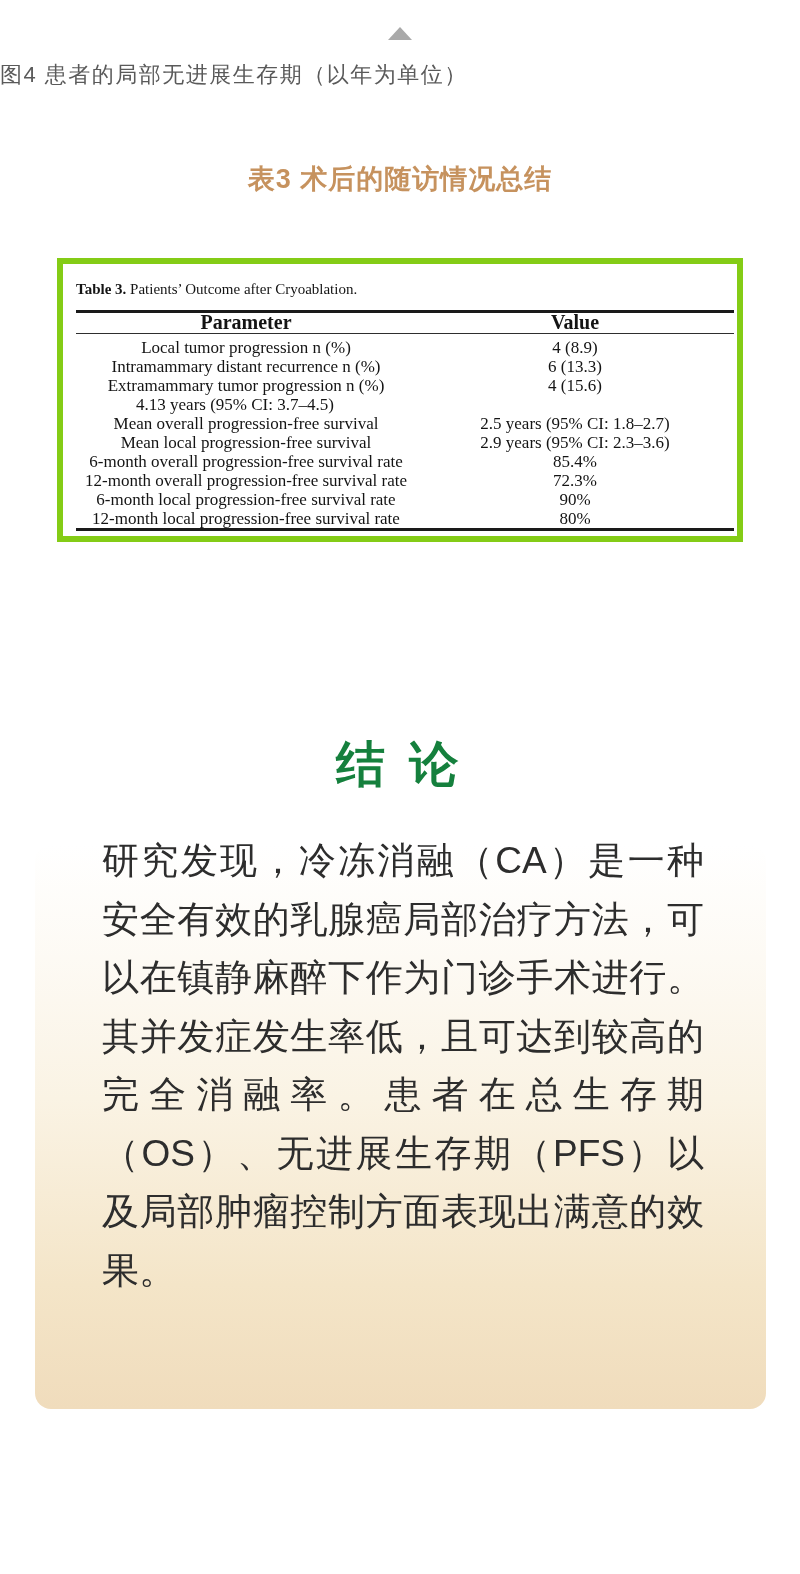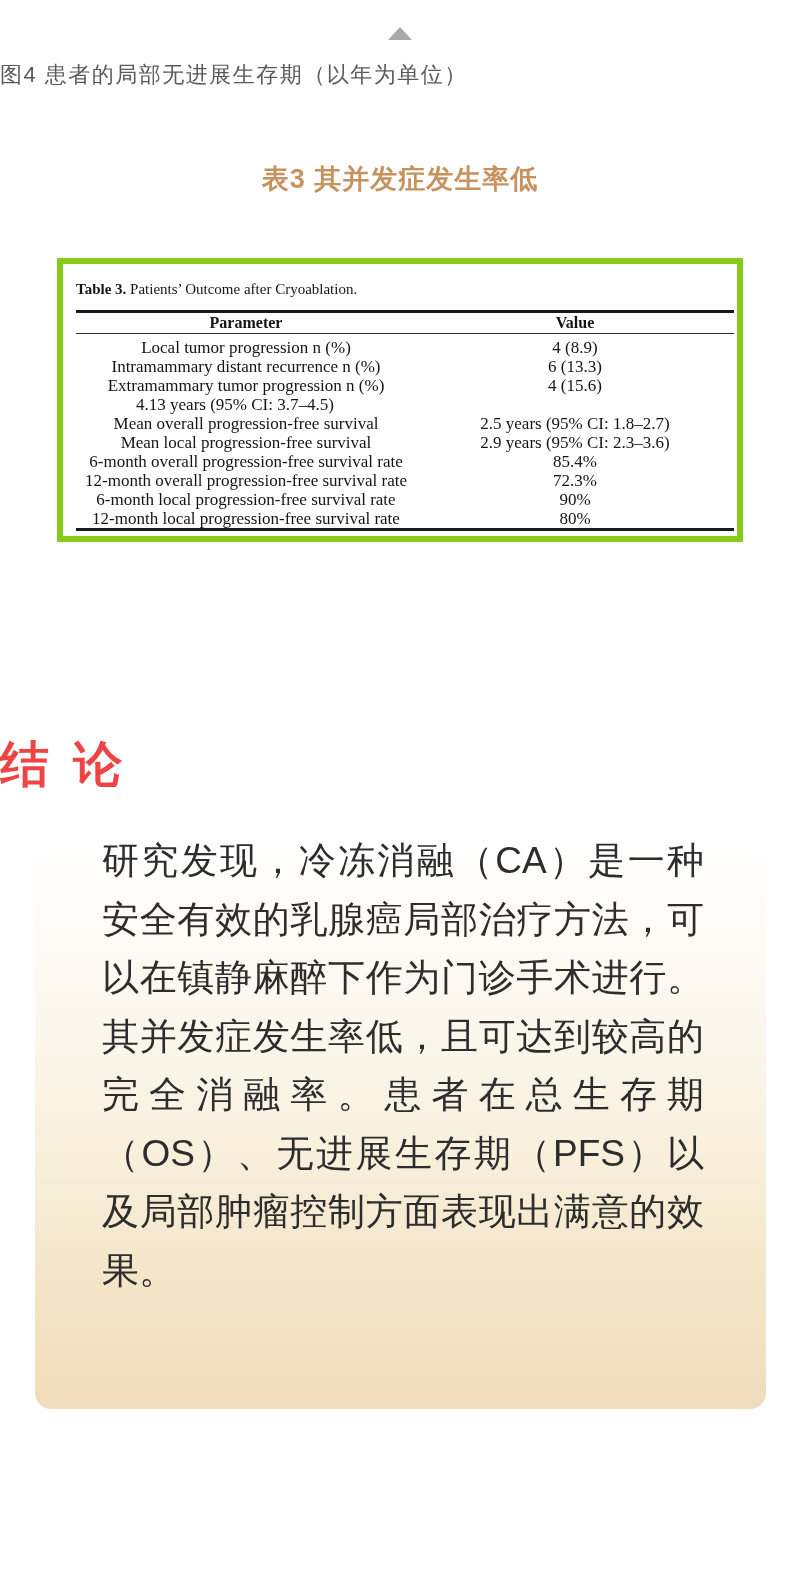--- a/index.html
+++ b/index.html
@@ -70,21 +70,21 @@
     background: #1a1a1a;
   }
   .rule-1 { top: 46px;  height: 3px; }
   .rule-2 { top: 69px;  height: 1px; background: #2e2e2e; }
   .rule-3 { top: 264px; height: 3px; }
   .tbl-header {
     position: absolute;
     left: 13px; top: 48px; width: 658px; height: 21px;
     display: flex;
     font-weight: bold;
-    font-size: 16px;
+    font-size: 20px;
     line-height: 21px;
   }
   .tbl-rows {
     position: absolute;
     left: 13px; top: 74px; width: 658px;
   }
   .tbl-row {
     display: flex;
     height: 19px;
     line-height: 19px;
@@ -99,26 +99,27 @@
     left: 35px; top: 845px;
     width: 731px; height: 564px;
     border-radius: 16px;
     background: linear-gradient(180deg,
       #ffffff 0%, #fdfaf4 20%, #faf3e4 45%, #f4e5c8 78%, #f0dcbc 100%);
   }
 
   .conclusion-title {
     position: absolute;
     top: 736px; left: 0; width: 800px;
+    text-align: center;
     font-family: "Liberation Serif", serif;
     font-size: 49px;
     line-height: 58px;
     font-weight: bold;
     letter-spacing: 6px;
-    color: #ef4444;
+    color: #15803d;
   }
 
   .conclusion-body {
     position: absolute;
     left: 102px; top: 832px;
     width: 602px;
     font-size: 37px;
     line-height: 58.5px;
     font-weight: 300;
     color: #2d2d2d;
@@ -128,21 +129,21 @@
 </style>
 </head>
 <body>
 
 <div class="page">
 
   <div class="tri-up"></div>
 
   <div class="figure-caption">图4 患者的局部无进展生存期（以年为单位）</div>
 
-  <div class="section-heading">表3 其并发症发生率低</div>
+  <div class="section-heading">表3 术后的随访情况总结</div>
 
   <div class="table-card">
     <div class="tbl-caption">
       <span class="cap-label">Table 3.</span><span> Patients’ Outcome after Cryoablation.</span>
     </div>
     <div class="rule rule-1"></div>
     <div class="tbl-header">
       <div class="col-param">Parameter</div>
       <div class="col-value">Value</div>
     </div>

